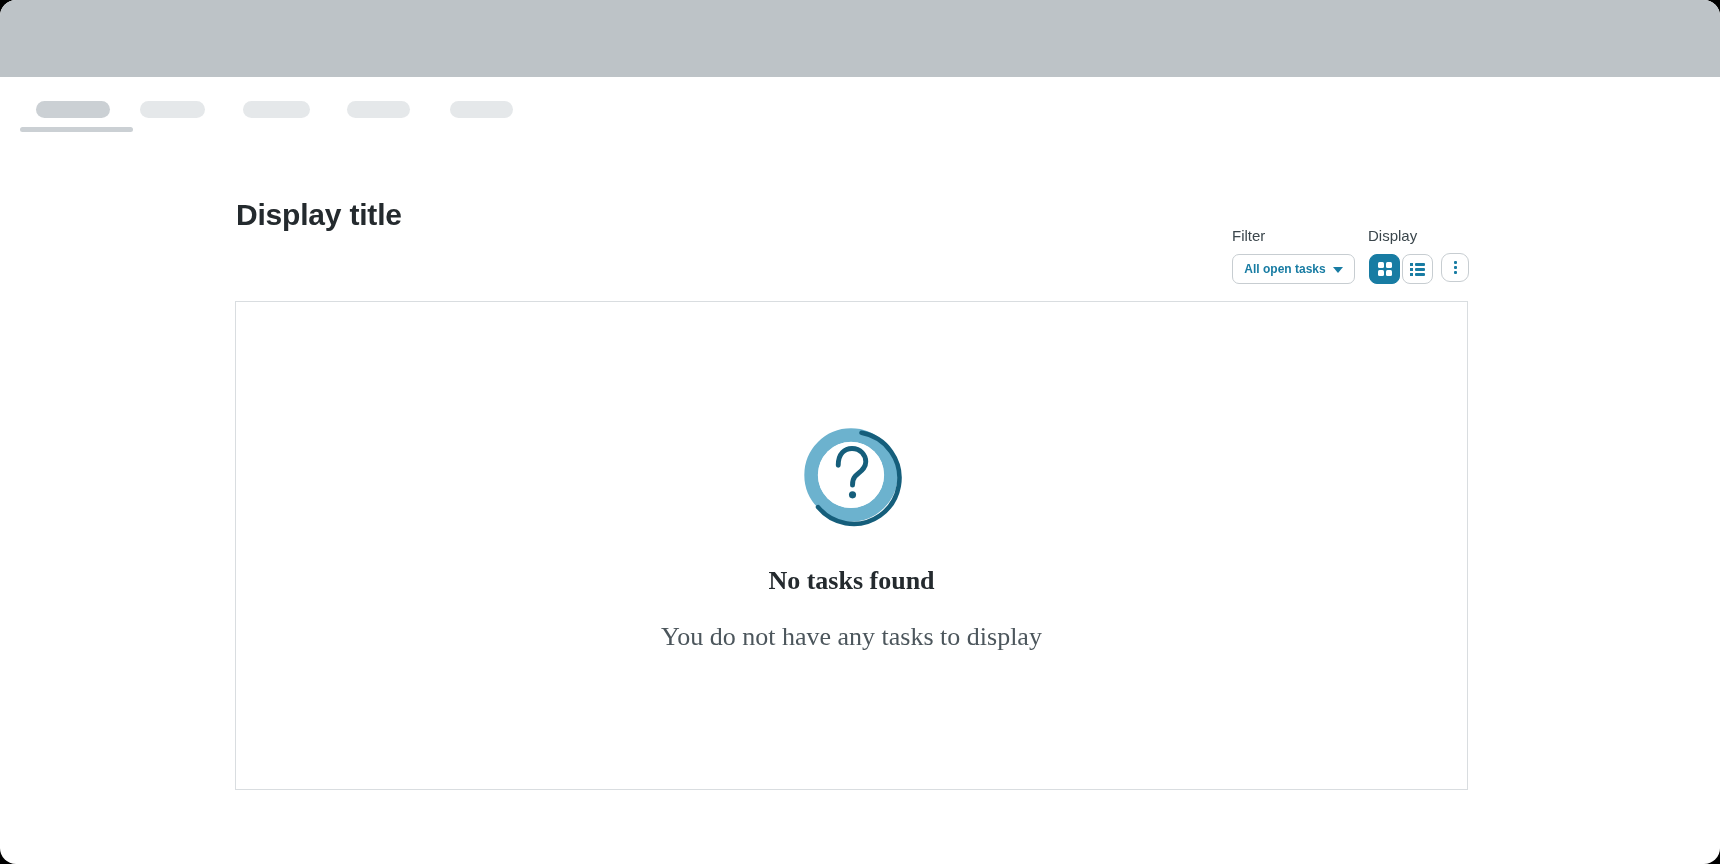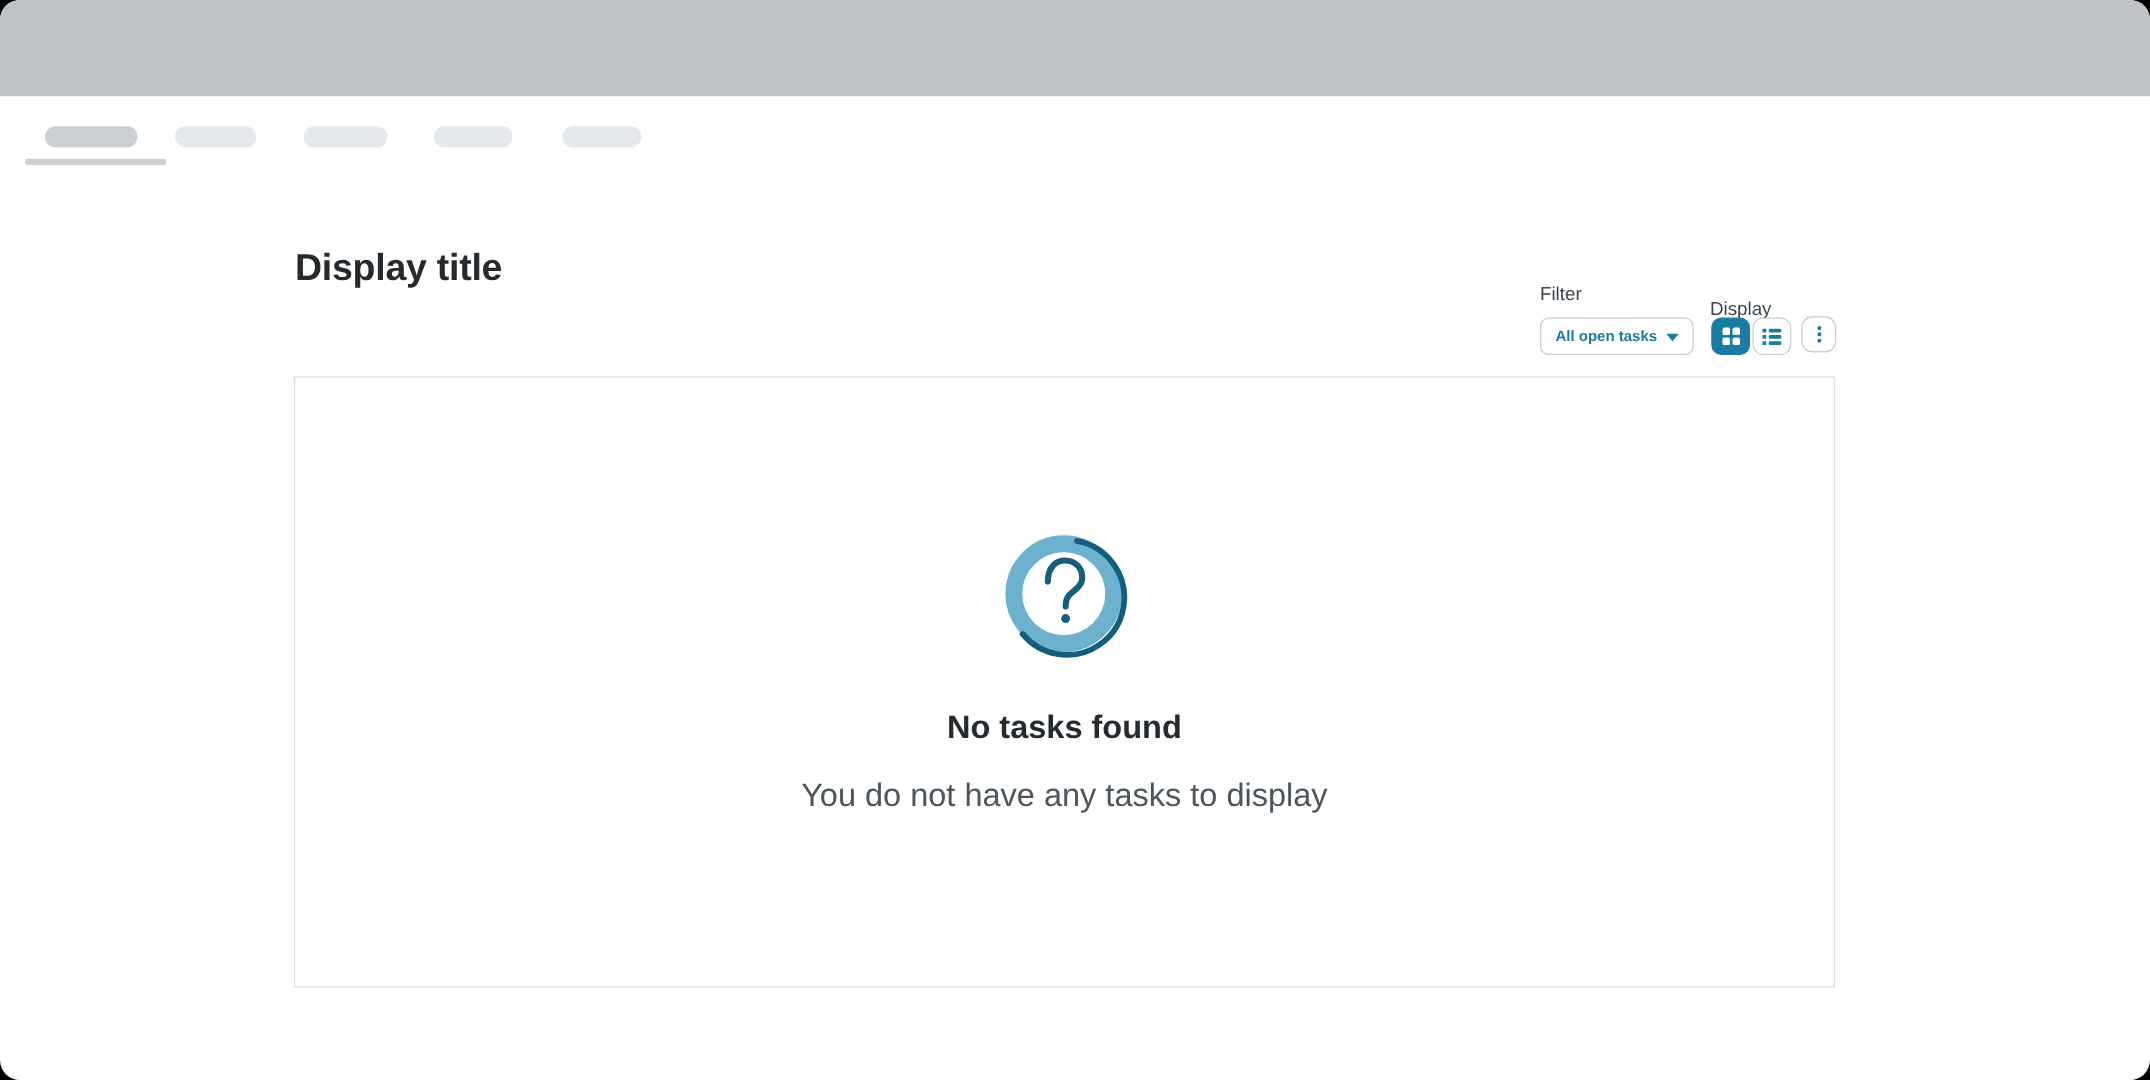--- a/index.html
+++ b/index.html
@@ -15,21 +15,21 @@
   .pill:nth-child(3){left:223px;width:67px;}
   .pill:nth-child(4){left:327px;width:63px;}
   .pill:nth-child(5){left:430px;width:63px;}
   .tab-underline{position:absolute;left:0;top:26px;width:113px;height:5px;border-radius:2.5px;background:var(--pill-active,#CBD0D4);}
 
   .page-title{position:absolute;left:236px;top:180px;font-size:30px;line-height:1;font-weight:bold;color:var(--heading,#242A2E);letter-spacing:-0.2px;}
 
   
   .toolbar-label{position:absolute;top:228px;font-size:15px;line-height:1;color:#3B464C;text-align:right;}
   .label-filter{left:1232px;}
-  .label-display{left:1368px;margin-top:12px;}
+  .label-display{left:1368px;}
 
   .btn{box-sizing:border-box;position:absolute;display:flex;align-items:center;justify-content:center;background:#fff;border:1px solid var(--border,#C7CDD1);cursor:pointer;}
   .filter-btn{left:1232px;top:254px;width:123px;height:30px;border-radius:7px;gap:7px;}
   .filter-btn .txt{font-size:12px;font-weight:bold;color:var(--accent,#187CA3);white-space:nowrap;}
   .caret{width:0;height:0;border-left:5px solid transparent;border-right:5px solid transparent;border-top:6px solid var(--accent,#187CA3);margin-top:1px;}
 
   .grid-btn{left:1369px;top:254px;width:31px;height:30px;border-radius:8px;background:var(--accent,#187CA3);border:1px solid var(--accent,#187CA3);}
   .grid-icon{display:grid;grid-template-columns:6px 6px;grid-template-rows:6px 6px;gap:2px;}
   .grid-icon i{display:block;width:6px;height:6px;background:#fff;border-radius:1.5px;}
 
@@ -37,21 +37,21 @@
   .list-icon{display:flex;flex-direction:column;gap:2px;}
   .list-icon .row{display:flex;align-items:center;gap:2px;}
   .list-icon .b{width:3px;height:3px;background:var(--accent,#187CA3);}
   .list-icon .l{width:10px;height:3px;background:var(--accent,#187CA3);border-radius:1px;}
 
   .kebab-btn{left:1441px;top:253px;width:28px;height:29px;border-radius:9px;}
   .kebab-icon{display:flex;flex-direction:column;gap:2px;align-items:center;}
   .kebab-icon i{display:block;width:3px;height:3px;background:var(--accent,#187CA3);border-radius:1px;}
 
   
-  .card{box-sizing:border-box;position:absolute;left:235px;top:301px;width:1233px;height:489px;background:#fff;border:1px solid var(--card-border,#D9DDE0);}
+  .card{box-sizing:border-box;position:absolute;left:235px;top:301px;width:1233px;height:489px;background:#fff;border:1px solid var(--card-border,#D9DDE0);font-family:Liberation Serif, serif;}
   .empty-icon{position:absolute;left:50%;top:124px;transform:translateX(-50%);width:102px;height:102px;}
   .empty-title{position:absolute;left:0;right:0;top:266px;text-align:center;font-size:26px;line-height:1;font-weight:bold;color:var(--heading,#242A2E);}
   .empty-desc{position:absolute;left:0;right:0;top:320px;text-align:center;font-size:26px;line-height:29px;color:var(--text,#4C565C);}
 </style>
 </head>
 <body>
 
 <div class="page">
 
   <div class="banner"></div>

